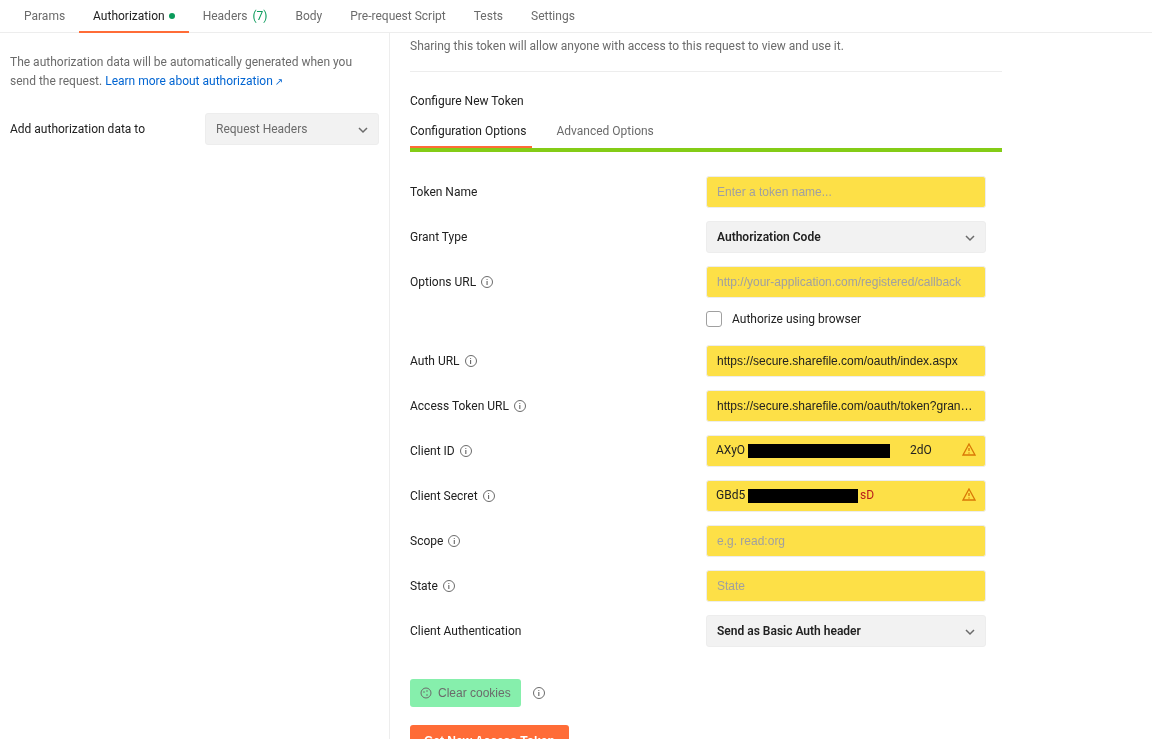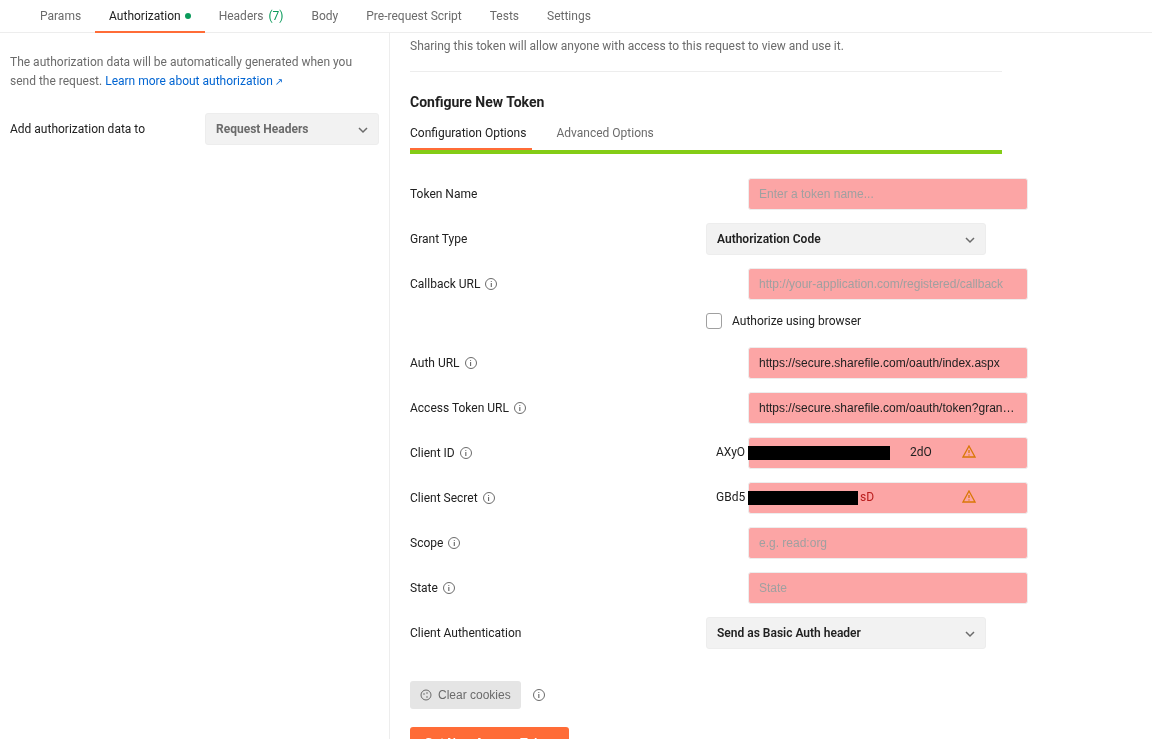--- a/index.html
+++ b/index.html
@@ -8,21 +8,21 @@
     font-size: 12px;
     color: #212121;
     background: #fff;
     width: 1152px;
     height: 739px;
     overflow: hidden;
   }
   .tabs {
     display: flex;
     gap: 0;
-    padding: 0 26px;
+    padding: 0 10px;
     border-bottom: 1px solid #ededed;
     height: 33px;
     align-items: center;
   }
   .tab {
     padding: 0 14px;
     height: 33px;
     line-height: 33px;
     color: #6b6b6b;
     cursor: pointer;
@@ -99,22 +99,22 @@
     line-height:1.5;
     margin-top: 4px;
     margin-bottom: 16px;
   }
   hr.sep {
     border: none;
     border-top:1px solid #ededed;
     margin: 0 0 22px 0;
   }
   .section-title {
-    font-size: 14px;
-    font-weight: 700;
+    font-size: 12px;
+    font-weight: 400;
     color: #212121;
     margin-bottom: 8px;
   }
   .subtabs {
     display:flex;
     gap: 24px;
     border-bottom: 4px solid #84cc16;
     margin-bottom: 24px;
   }
   .subtab {
@@ -148,24 +148,23 @@
     position:relative;
   }
   .text-input {
     width:100%;
     height: 32px;
     border:1px solid #ededed;
     border-radius:3px;
     padding: 0 10px;
     font-size:12px;
     color:#212121;
-    background:#fca5a5;
+    background:#fde047;
     outline:none;
     text-overflow: ellipsis;
-    margin-left: 42px;
   }
   .text-input::placeholder { color:#a0a0a0; }
   .select-light {
     width:100%;
     height:32px;
     background:#f2f2f2;
     border:1px solid #ededed;
     border-radius:3px;
     display:flex;
     align-items:center;
@@ -188,21 +187,21 @@
     width:16px; height:16px; border:1.5px solid #a0a0a0; border-radius:3px; background:#fff; cursor:pointer;
   }
   .warn-icon {
     position:absolute; right:10px; top:8px; width:14px; height:14px;
   }
   .redact {
     position:absolute; top:9px; height:14px; background:#000;
   }
   .btn-row { display:flex; align-items:center; gap:12px; margin-top:32px; margin-bottom:10px;}
   .btn-grey {
-    background:#e5e5e5; border:none; border-radius:3px; height:28px; padding:0 10px;
+    background:#86efac; border:none; border-radius:3px; height:28px; padding:0 10px;
     display:inline-flex; align-items:center; gap:6px; color:#6b6b6b; font-size:12px; cursor:pointer;
   }
   .btn-orange {
     background:#ff6c37; color:#fff; border:none; border-radius:3px; height:32px;
     padding: 0 14px; font-size:12px; font-weight:600; cursor:pointer; margin-top:8px;
   }
   .cookie-icon { width:12px; height:12px; }
 </style>
 </head>
 <body>
@@ -224,21 +223,21 @@
 
 <div class="main">
 
   <div class="left-col">
     <p class="helper-text">
       <span>The authorization data will be automatically generated when you send the request. </span><span class="helper-link"><span>Learn more about authorization</span><span class="ext-icon">↗</span></span>
     </p>
     <div class="form-row">
       <div class="lbl">Add authorization data to</div>
       <div class="select">
-        <span style="font-weight:700;color:#6b6b6b;">Request Headers</span>
+        <span style="font-weight:400;color:#6b6b6b;">Request Headers</span>
         <span class="chevron">
           <svg viewBox="0 0 10 10">
               <path d="M1 3 L5 7 L9 3" stroke="#6b6b6b" stroke-width="1.5" fill="none"></path>
             </svg>
         </span>
       </div>
     </div>
   </div>
 
   <div class="right-col">
@@ -273,21 +272,21 @@
                   <path d="M1 3 L5 7 L9 3" stroke="#6b6b6b" stroke-width="1.5" fill="none"></path>
                 </svg>
             </span>
           </div>
         </div>
       </div>
 
       
       <div class="cfg-row">
         <div class="clabel">
-          <span>Callback URL</span>
+          <span>Options URL</span>
           <span class="info-icon">i</span>
         </div>
         <div class="cinput">
           <input class="text-input" placeholder="http://your-application.com/registered/callback" style="">
         </div>
       </div>
 
       
       <div class="checkbox-row">
         <div class="checkbox"></div>

